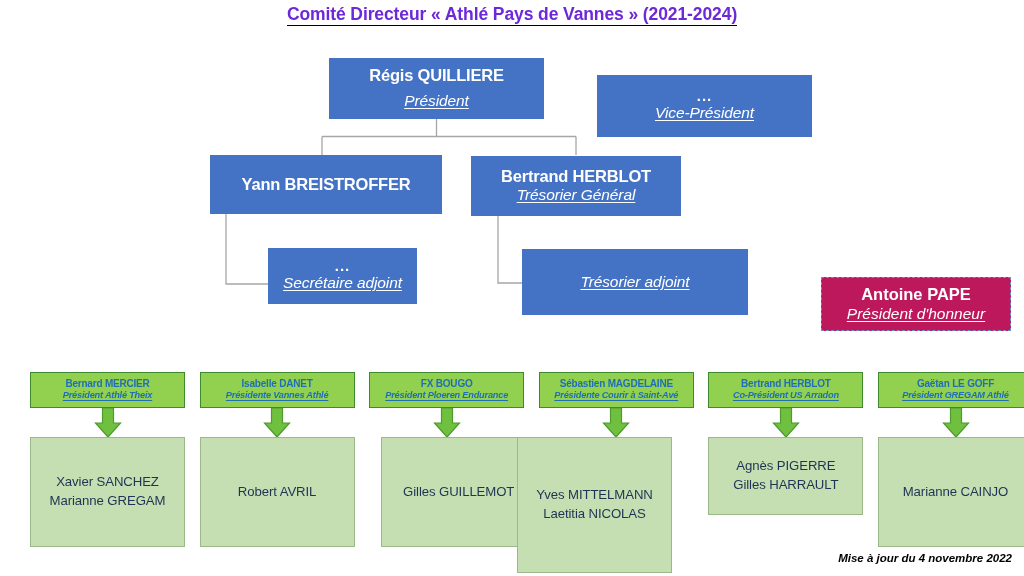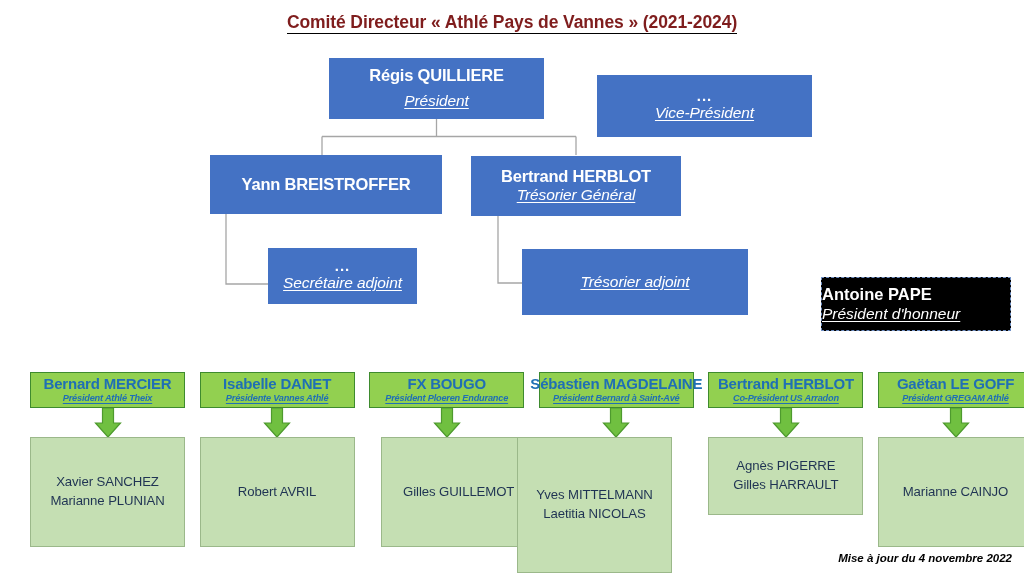--- a/index.html
+++ b/index.html
@@ -17,26 +17,26 @@
   }
   #chart-root {
     position: absolute;
     inset: 0;
   }
 
   
   .chart-title {
     position: absolute;
     left: 0;
-    top: 12px;
+    top: 4px;
     width: 1024px;
     text-align: center;
     font-size: 17.5px;
     font-weight: bold;
-    color: #7f1d1d;
+    color: #6d28d9;
     letter-spacing: -0.1px;
   }
   .chart-title span {
     border-bottom: 1.6px solid #000;
     padding-bottom: 1px;
   }
 
   
   #connectors {
     position: absolute;
@@ -77,26 +77,26 @@
     font-size: 15.5px;
     font-style: italic;
     line-height: 1.2;
     text-decoration: underline;
     text-underline-offset: 2px;
     letter-spacing: -0.1px;
   }
 
   .node-honor {
     position: absolute;
-    background: #000000;
+    background: #be185d;
     border: 1.5px dashed #6f8fc4;
     color: #ffffff;
     display: flex;
     flex-direction: column;
-    align-items: flex-start;
+    align-items: center;
     justify-content: center;
     text-align: center;
     box-sizing: border-box;
   }
   .node-honor .nm {
     font-size: 16.5px;
     font-weight: bold;
     line-height: 1.2;
   }
   .node-honor .rl {
@@ -115,21 +115,21 @@
     color: #1F6FB5;
     display: flex;
     flex-direction: column;
     align-items: center;
     justify-content: center;
     text-align: center;
     box-sizing: border-box;
     padding: 2px 3px;
   }
   .club-head .ch-name {
-    font-size: 15px;
+    font-size: 10px;
     font-weight: bold;
     line-height: 1.25;
     letter-spacing: -0.2px;
     white-space: nowrap;
   }
   .club-head .ch-role {
     font-size: 9.2px;
     font-style: italic;
     font-weight: bold;
     line-height: 1.3;
@@ -231,21 +231,21 @@
   <div id="clubs-layer">
       <div class="club-head" style="left: 30px; top: 372px; width: 155px; height: 36px;">
         <div class="ch-name">Bernard MERCIER</div>
         <div class="ch-role">Président Athlé Theix</div>
       </div>
       <svg class="arrow" width="30" height="30" viewBox="0 0 30 30" style="left: 92.5px; top: 408px;">
         <path d="M9.5 0 L20.5 0 L20.5 15 L27.5 15 L15 29 L2.5 15 L9.5 15 Z" fill="#70C040" stroke="#4E9A2E" stroke-width="1.2"></path>
       </svg>
       <div class="club-body" style="left: 30px; top: 437px; width: 155px; height: 110px;">
         <div class="mbr">Xavier SANCHEZ</div>
-        <div class="mbr">Marianne PLUNIAN</div>
+        <div class="mbr">Marianne GREGAM</div>
       </div>
       <div class="club-head" style="left: 199.6px; top: 372px; width: 155px; height: 36px;">
         <div class="ch-name">Isabelle DANET</div>
         <div class="ch-role">Présidente Vannes Athlé</div>
       </div>
       <svg class="arrow" width="30" height="30" viewBox="0 0 30 30" style="left: 262.1px; top: 408px;">
         <path d="M9.5 0 L20.5 0 L20.5 15 L27.5 15 L15 29 L2.5 15 L9.5 15 Z" fill="#70C040" stroke="#4E9A2E" stroke-width="1.2"></path>
       </svg>
       <div class="club-body" style="left: 199.6px; top: 437px; width: 155px; height: 110px;">
         <div class="mbr">Robert AVRIL</div>
@@ -255,21 +255,21 @@
         <div class="ch-role">Président Ploeren Endurance</div>
       </div>
       <svg class="arrow" width="30" height="30" viewBox="0 0 30 30" style="left: 431.7px; top: 408px;">
         <path d="M9.5 0 L20.5 0 L20.5 15 L27.5 15 L15 29 L2.5 15 L9.5 15 Z" fill="#70C040" stroke="#4E9A2E" stroke-width="1.2"></path>
       </svg>
       <div class="club-body" style="left: 369.2px; top: 437px; width: 155px; height: 110px; margin-left: 12px;">
         <div class="mbr">Gilles GUILLEMOT</div>
       </div>
       <div class="club-head" style="left: 538.8px; top: 372px; width: 155px; height: 36px;">
         <div class="ch-name">Sébastien MAGDELAINE</div>
-        <div class="ch-role">Président Bernard à Saint-Avé</div>
+        <div class="ch-role">Présidente Courir à Saint-Avé</div>
       </div>
       <svg class="arrow" width="30" height="30" viewBox="0 0 30 30" style="left: 601.3px; top: 408px;">
         <path d="M9.5 0 L20.5 0 L20.5 15 L27.5 15 L15 29 L2.5 15 L9.5 15 Z" fill="#70C040" stroke="#4E9A2E" stroke-width="1.2"></path>
       </svg>
       <div class="club-body" style="left: 517px; top: 437px; width: 155px; height: 136px;">
         <div class="mbr">Yves MITTELMANN</div>
         <div class="mbr">Laetitia  NICOLAS</div>
       </div>
       <div class="club-head" style="left: 708.4px; top: 372px; width: 155px; height: 36px;">
         <div class="ch-name">Bertrand HERBLOT</div>

